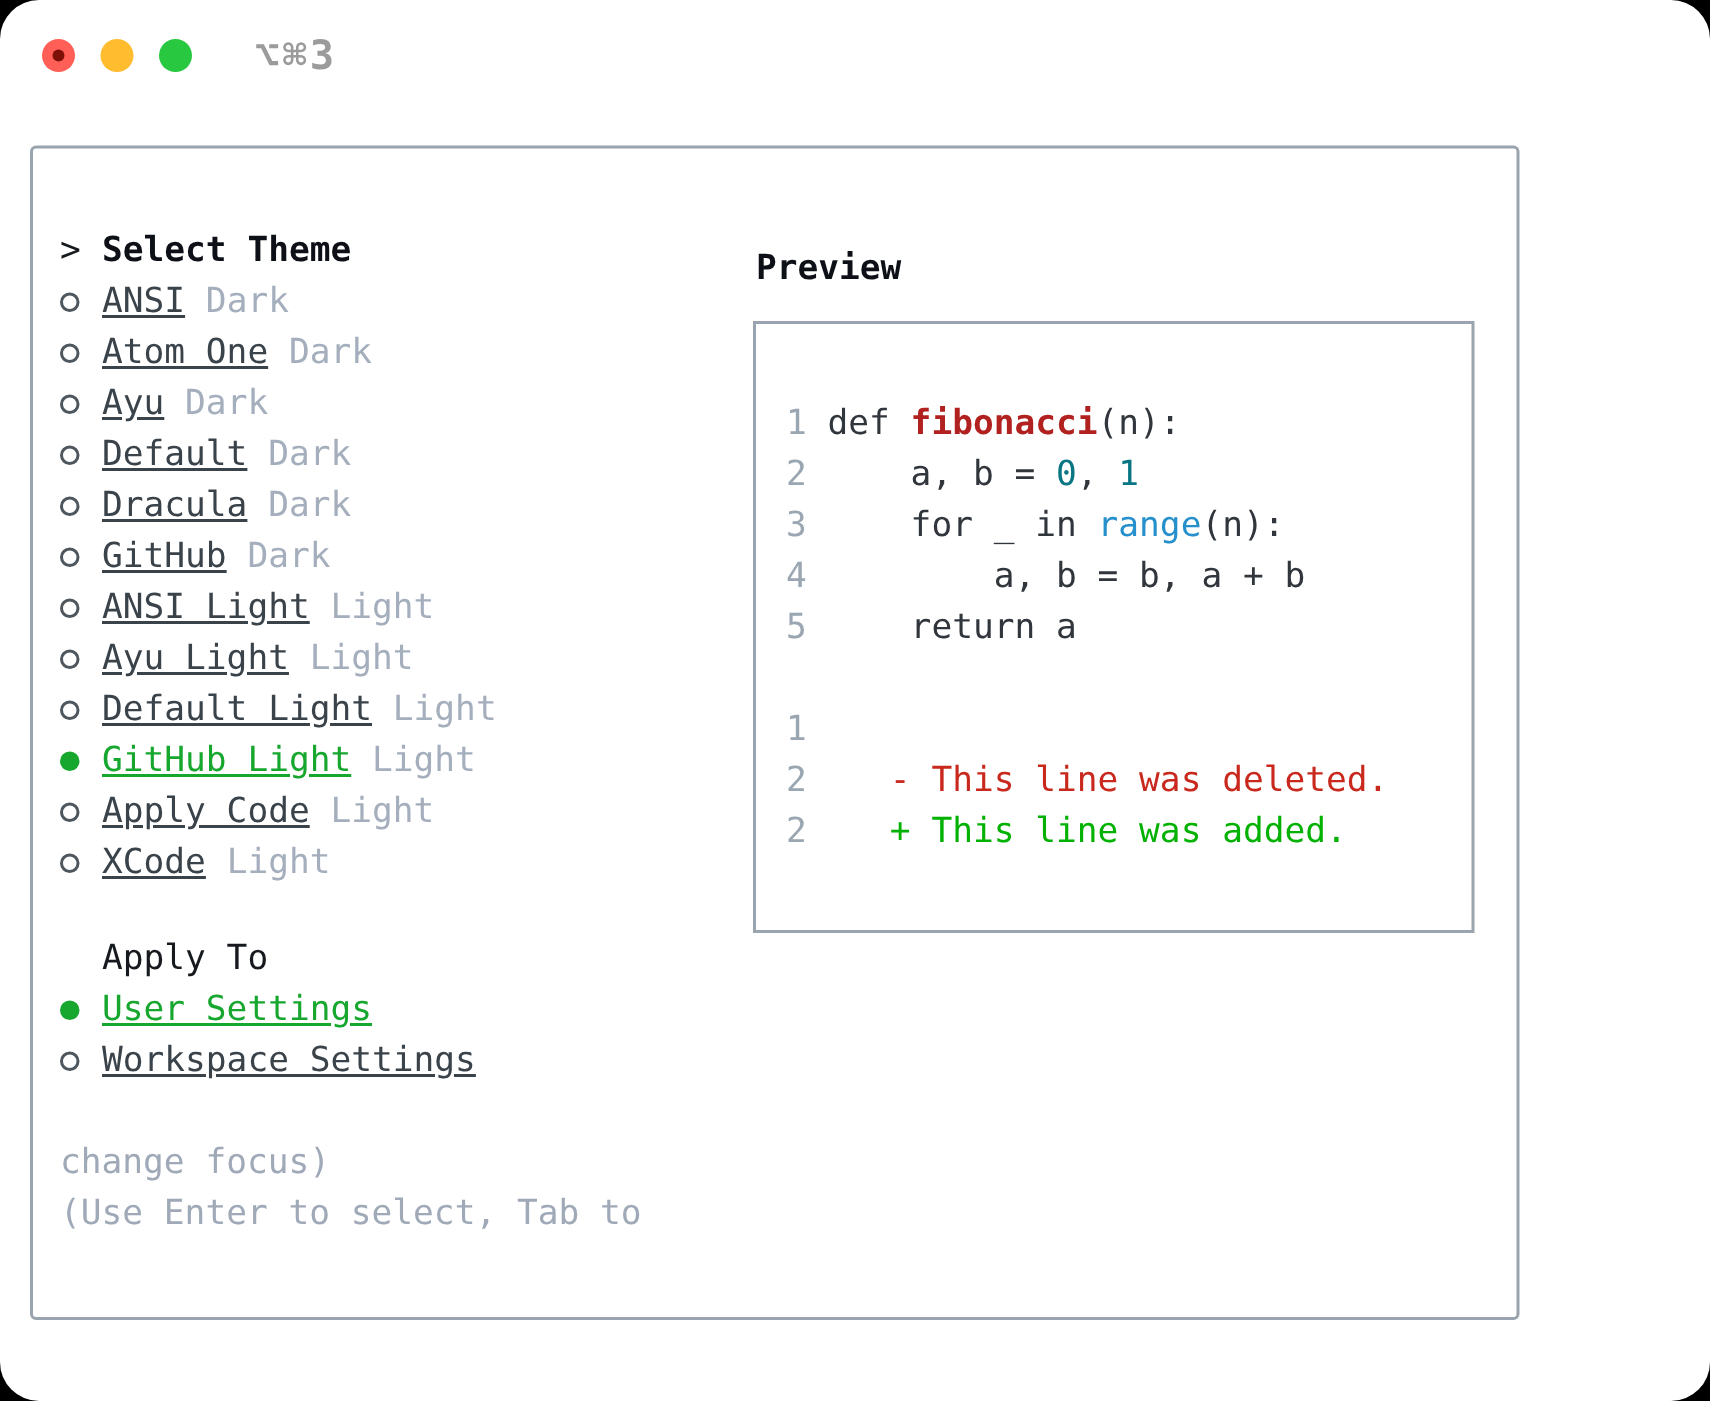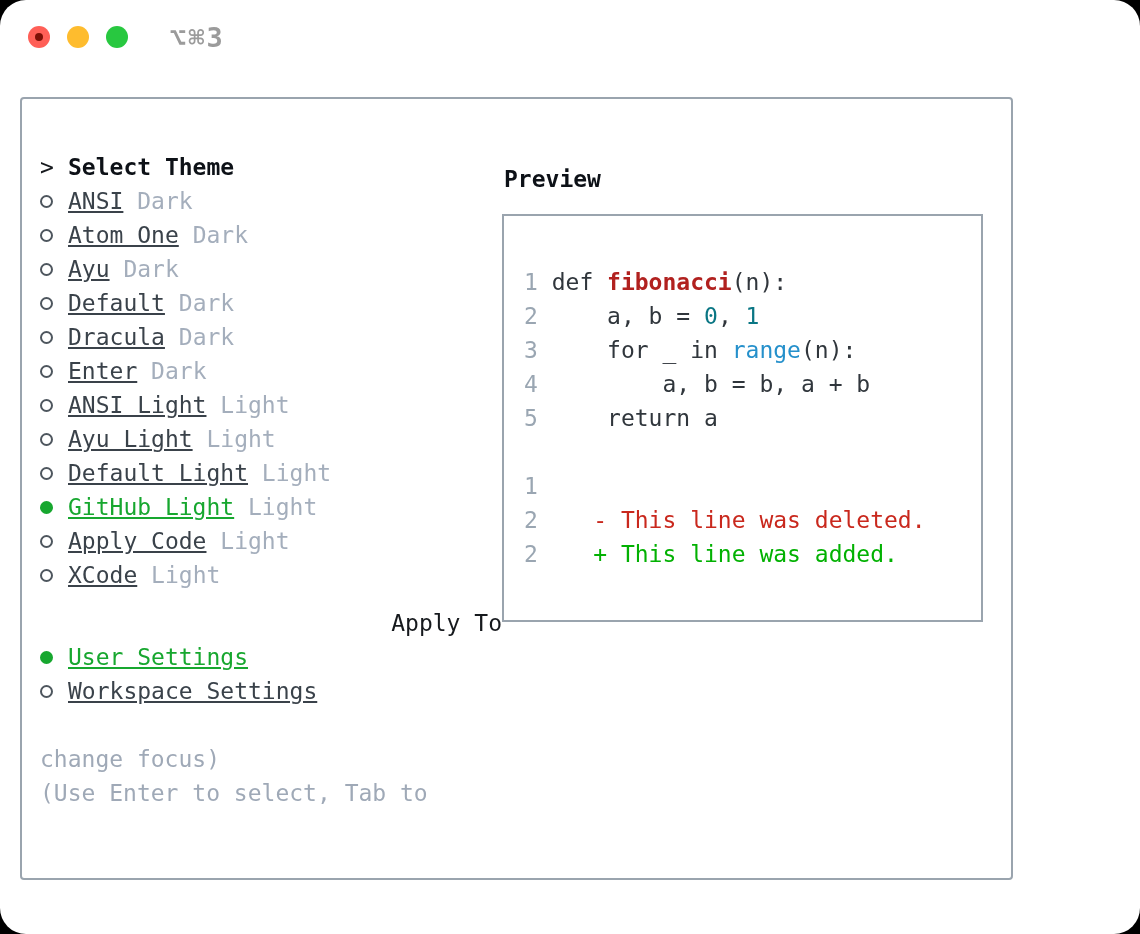--- a/index.html
+++ b/index.html
@@ -46,21 +46,21 @@
   .right-col{flex:1;min-width:0;}
   .row{height:34px;display:flex;align-items:center;white-space:pre;}
   .icon-col{width:28px;flex:none;display:flex;align-items:center;}
   .prompt{color:#16191d;font-weight:normal;}
   .section-title{font-weight:bold;color:var(--heading);}
   .radio{width:13px;height:13px;border:2px solid #4e565e;border-radius:50%;display:inline-block;}
   .radio.selected{background:var(--selection-green);border-color:var(--selection-green);}
   .opt-label{color:var(--item-text);text-decoration:underline;}
   .opt-label.selected{color:var(--selection-green);}
   .opt-variant{color:var(--muted-gray);white-space:pre;}
-  .apply-header{margin-top:14px;justify-content:flex-end;}
+  .apply-header{margin-top:30px;}
   .apply-title{color:#16191d;}
   .hint{margin-top:34px;color:var(--hint-gray);}
   .hint div{height:34px;line-height:34px;white-space:pre;}
   
   .preview-title{height:34px;line-height:34px;font-weight:bold;color:var(--heading);padding-left:2px;margin-top:12px;}
   .preview-box{
     margin-top:18px;height:408px;border:2px solid var(--panel-border);
     background:#fff;padding:49px 0 0 20px;overflow:hidden;
   }
   .code-line{display:flex;height:34px;line-height:34px;white-space:pre;}
@@ -93,21 +93,21 @@
         <span class="icon-col prompt">&gt;</span>
         <span class="section-title">Select Theme</span>
       </div>
 
       <div id="theme-list">
           <div class="row"><span class="icon-col"><span class="radio"></span></span><span class="opt-label">ANSI</span><span class="opt-variant"> Dark</span></div>
           <div class="row"><span class="icon-col"><span class="radio"></span></span><span class="opt-label">Atom One</span><span class="opt-variant"> Dark</span></div>
           <div class="row"><span class="icon-col"><span class="radio"></span></span><span class="opt-label">Ayu</span><span class="opt-variant"> Dark</span></div>
           <div class="row"><span class="icon-col"><span class="radio"></span></span><span class="opt-label">Default</span><span class="opt-variant"> Dark</span></div>
           <div class="row"><span class="icon-col"><span class="radio"></span></span><span class="opt-label">Dracula</span><span class="opt-variant"> Dark</span></div>
-          <div class="row"><span class="icon-col"><span class="radio"></span></span><span class="opt-label">Enter</span><span class="opt-variant"> Dark</span></div>
+          <div class="row"><span class="icon-col"><span class="radio"></span></span><span class="opt-label">GitHub</span><span class="opt-variant"> Dark</span></div>
           <div class="row"><span class="icon-col"><span class="radio"></span></span><span class="opt-label">ANSI Light</span><span class="opt-variant"> Light</span></div>
           <div class="row"><span class="icon-col"><span class="radio"></span></span><span class="opt-label">Ayu Light</span><span class="opt-variant"> Light</span></div>
           <div class="row"><span class="icon-col"><span class="radio"></span></span><span class="opt-label">Default Light</span><span class="opt-variant"> Light</span></div>
           <div class="row"><span class="icon-col"><span class="radio selected"></span></span><span class="opt-label selected">GitHub Light</span><span class="opt-variant"> Light</span></div>
           <div class="row"><span class="icon-col"><span class="radio"></span></span><span class="opt-label">Apply Code</span><span class="opt-variant"> Light</span></div>
           <div class="row"><span class="icon-col"><span class="radio"></span></span><span class="opt-label">XCode</span><span class="opt-variant"> Light</span></div>
         </div>
 
       <div class="row apply-header">
         <span class="icon-col"></span>

